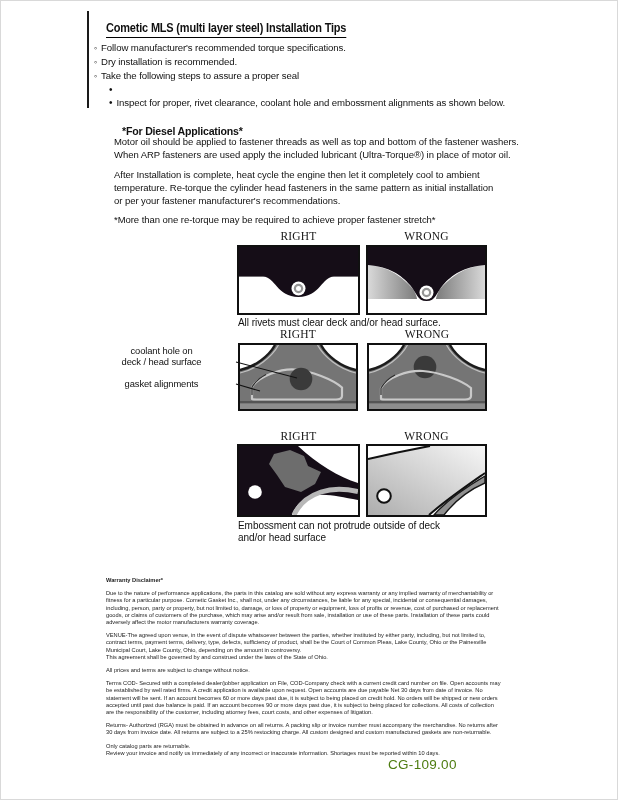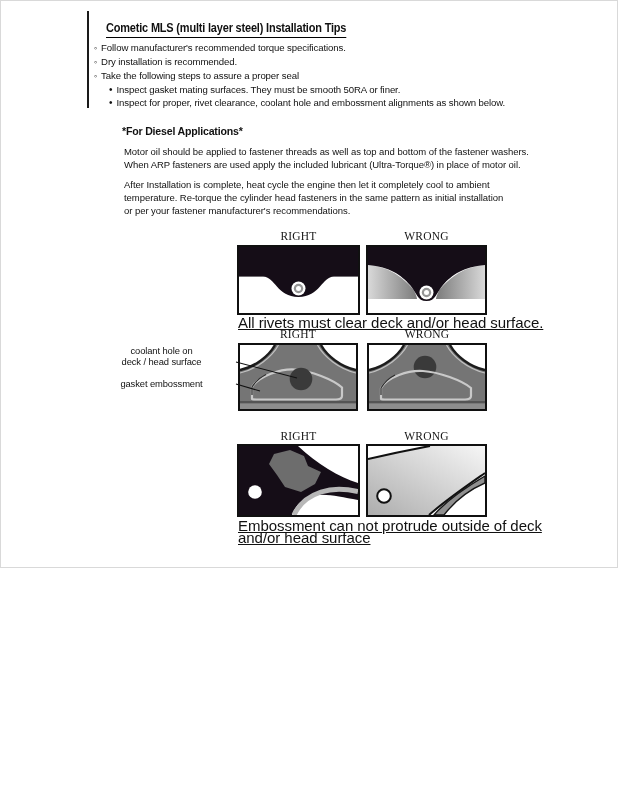--- a/index.html
+++ b/index.html
@@ -1,47 +1,47 @@
 <!DOCTYPE html>
 <html><head>
 <meta charset="utf-8">
 <style>
   html,body{margin:0;padding:0;background:#fff;}
   .page{
-    position:relative;width:618px;height:568px;background:#ffffff;
+    position:relative;width:618px;height:800px;background:#ffffff;
     font-family:"Liberation Sans", sans-serif;color:#111;overflow:hidden;
     border:1px solid #d9d9d9;box-sizing:border-box;
   }
   .edge-mark{position:absolute;left:86px;top:10px;width:1.5px;height:97px;background:#1a1a1a;}
   .title{
     position:absolute;left:105px;top:20px;margin:0;
     font-size:12.2px;font-weight:bold;letter-spacing:-0.2px;
     border-bottom:1.8px solid #000;padding-bottom:2px;
     transform:scaleX(0.9);transform-origin:0 0;white-space:nowrap;
   }
   .bullets{position:absolute;left:93px;top:40px;font-size:9.6px;letter-spacing:-0.1px;}
   .b{display:flex;gap:4px;line-height:13px;white-space:nowrap;align-items:baseline;}
   .b .m{font-size:9px;}
   .b.sub{margin-left:15px;}
   .b.sub .m{font-size:10px;}
   .diesel-h{
     position:absolute;left:113px;top:116px;margin:8px;
     font-size:10.6px;font-weight:bold;letter-spacing:-0.2px;white-space:nowrap;
   }
   .bodytext{
-    position:absolute;left:113px;margin:10px;width:420px;
+    position:absolute;left:113px;margin:0;width:420px;
     font-size:9.5px;line-height:13px;letter-spacing:-0.05px;white-space:pre-line;
   }
   .p1{top:134px;}
   .p2{top:167px;}
   .p3{top:212px;}
   .fig-h{position:absolute;font-size:11.5px;letter-spacing:0.2px;text-align:center;color:#161616;font-family:Liberation Serif, serif;}
   .fig{position:absolute;border:2px solid #101010;box-sizing:border-box;background:#fff;}
   .fig svg{display:block;width:100%;height:100%;}
-  .cap{position:absolute;font-size:15px;line-height:12px;letter-spacing:-0.05px;white-space:pre-line;text-decoration:underline;}
+  .cap{position:absolute;font-size:10px;line-height:12px;letter-spacing:-0.05px;white-space:pre-line;}
   .ann{
     position:absolute;left:88px;width:145px;text-align:center;
     font-size:9.4px;line-height:11px;letter-spacing:-0.1px;white-space:pre-line;
   }
   .ann1{top:344px;}
   .ann2{top:377px;}
   .overlay{position:absolute;left:0;top:0;width:618px;height:800px;pointer-events:none;}
   .legal{
     position:absolute;left:105px;top:576px;width:418px;
     font-size:5.7px;line-height:7.2px;letter-spacing:0;color:#1c1c1c;
@@ -67,34 +67,34 @@
     <div class="b">
       <span class="m">◦</span>
       <span>Dry installation is recommended.</span>
     </div>
     <div class="b">
       <span class="m">◦</span>
       <span>Take the following steps to assure a proper seal</span>
     </div>
     <div class="b sub">
       <span class="m">•</span>
-      <span>Inspect gasket mating surfaces.  They must be smooth 50RA or finer.</span>
     </div>
     <div class="b sub">
       <span class="m">•</span>
       <span>Inspect for proper, rivet clearance, coolant hole and embossment alignments as shown below.</span>
     </div>
   </div>
 
   <h2 class="diesel-h">*For Diesel Applications*</h2>
   <p class="bodytext p1">Motor oil should be applied to fastener threads as well as top and bottom of the fastener washers.
 When ARP fasteners are used apply the included lubricant (Ultra-Torque®) in place of motor oil.</p>
   <p class="bodytext p2">After Installation is complete, heat cycle the engine then let it completely cool to ambient
 temperature. Re-torque the cylinder head fasteners in the same pattern as initial installation
 or per your fastener manufacturer's recommendations.</p>
+  <p class="bodytext p3">*More than one re-torque may be required to achieve proper fastener stretch*</p>
 
   <div class="fig-h" style="left:236px;top:229px;width:123px;">RIGHT</div>
   <div class="fig-h" style="left:365px;top:229px;width:121px;">WRONG</div>
 
   <div class="fig" style="left:236px;top:244px;width:123px;height:70px;">
     <svg viewBox="0 0 119 66" preserveAspectRatio="none">
       <rect x="0" y="0" width="119" height="66" fill="#ffffff"></rect>
       <path d="M0,25 C18,26 30,28 40,29.5 L0,29.5 Z" fill="#9d9d9d"></path>
       <path d="M119,25 C101,26 89,28 79,29.5 L119,29.5 Z" fill="#9d9d9d"></path>
       <path d="M0,0 H119 V29.5 L95,29.5 C83,29.5 81,50 59.5,50 C38,50 36,29.5 24,29.5 L0,29.5 Z" fill="#150d17"></path>
@@ -131,21 +131,21 @@
     </svg>
   </div>
 
   <div class="cap" style="left:237px;top:316px;">All rivets must clear deck and/or head surface.</div>
 
   <div class="fig-h" style="left:237px;top:327px;width:120px;">RIGHT</div>
   <div class="fig-h" style="left:366px;top:327px;width:120px;">WRONG</div>
 
   <div class="ann ann1">coolant hole on
 deck / head surface</div>
-  <div class="ann ann2">gasket embossment</div>
+  <div class="ann ann2">gasket alignments</div>
 
   <div class="fig" style="left:237px;top:342px;width:120px;height:68px;">
     <svg viewBox="0 0 116 64" preserveAspectRatio="none">
       <rect x="0" y="0" width="116" height="64" fill="#757575"></rect>
       <rect x="0" y="56" width="116" height="2.5" fill="#555555"></rect>
       <rect x="0" y="58.5" width="116" height="5.5" fill="#8d8d8d"></rect>
       <path d="M0,0 H35 C29,11 15,22 0,25 Z" fill="#ffffff"></path>
       <path d="M35,0 C29,11 15,22 0,25" stroke="#1c1c1c" stroke-width="2.4" fill="none"></path>
       <path d="M38.5,0 C32,12 17,24 0,28" stroke="#c2c2c2" stroke-width="1.2" fill="none"></path>
       <path d="M116,0 H81 C87,11 101,22 116,25 Z" fill="#ffffff"></path>

